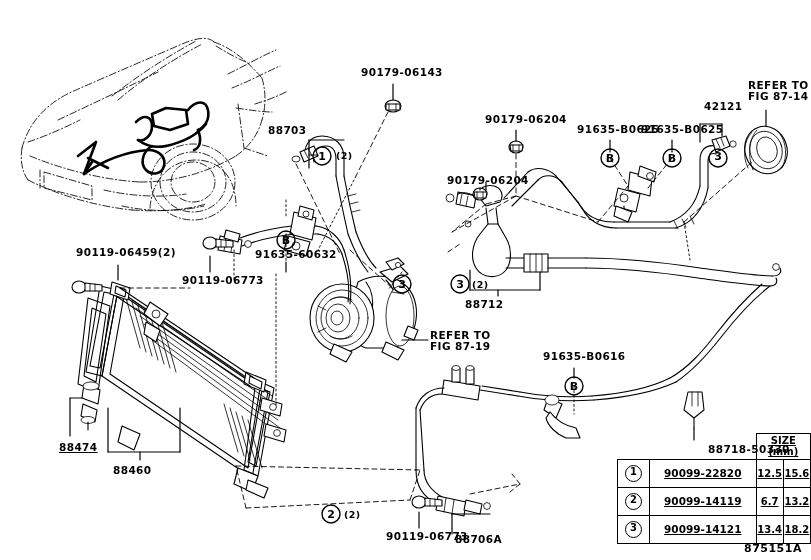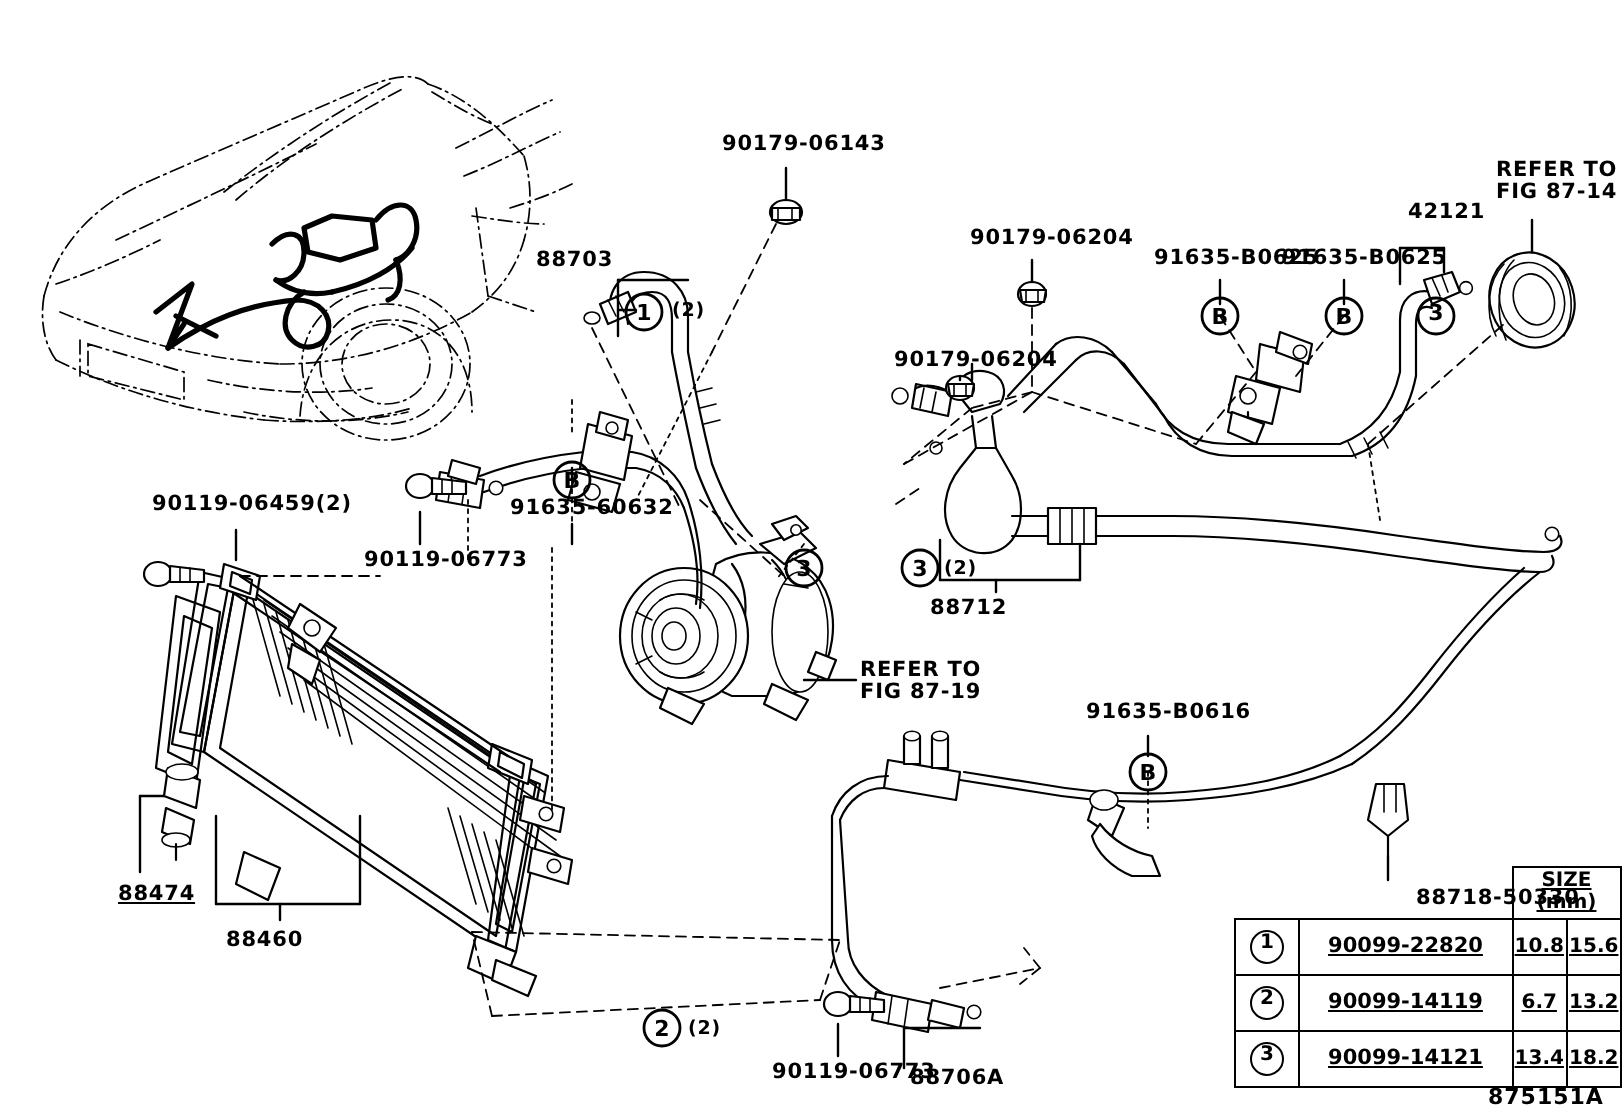--- a/index.html
+++ b/index.html
@@ -530,21 +530,21 @@
 <table class="tbl" style="left:617px;top:433px;">
   <tbody>
         <tr>
     <td style="border:none;width:32px;height:25px;"></td>
     <td style="border:none;width:106px;"></td>
     <td colspan="2" style="width:84px;">SIZE (mm)</td>
   </tr>
   <tr>
     <td style="height:27px;"><span class="cnum">1</span></td>
     <td style="font-size:10.5px;">90099-22820</td>
-    <td>10.8</td>
+    <td>12.5</td>
     <td>15.6</td>
   </tr>
   <tr>
     <td style="height:27px;"><span class="cnum">2</span></td>
     <td style="font-size:10.5px;">90099-14119</td>
     <td>6.7</td>
     <td>13.2</td>
   </tr>
   <tr>
     <td style="height:27px;"><span class="cnum">3</span></td>

